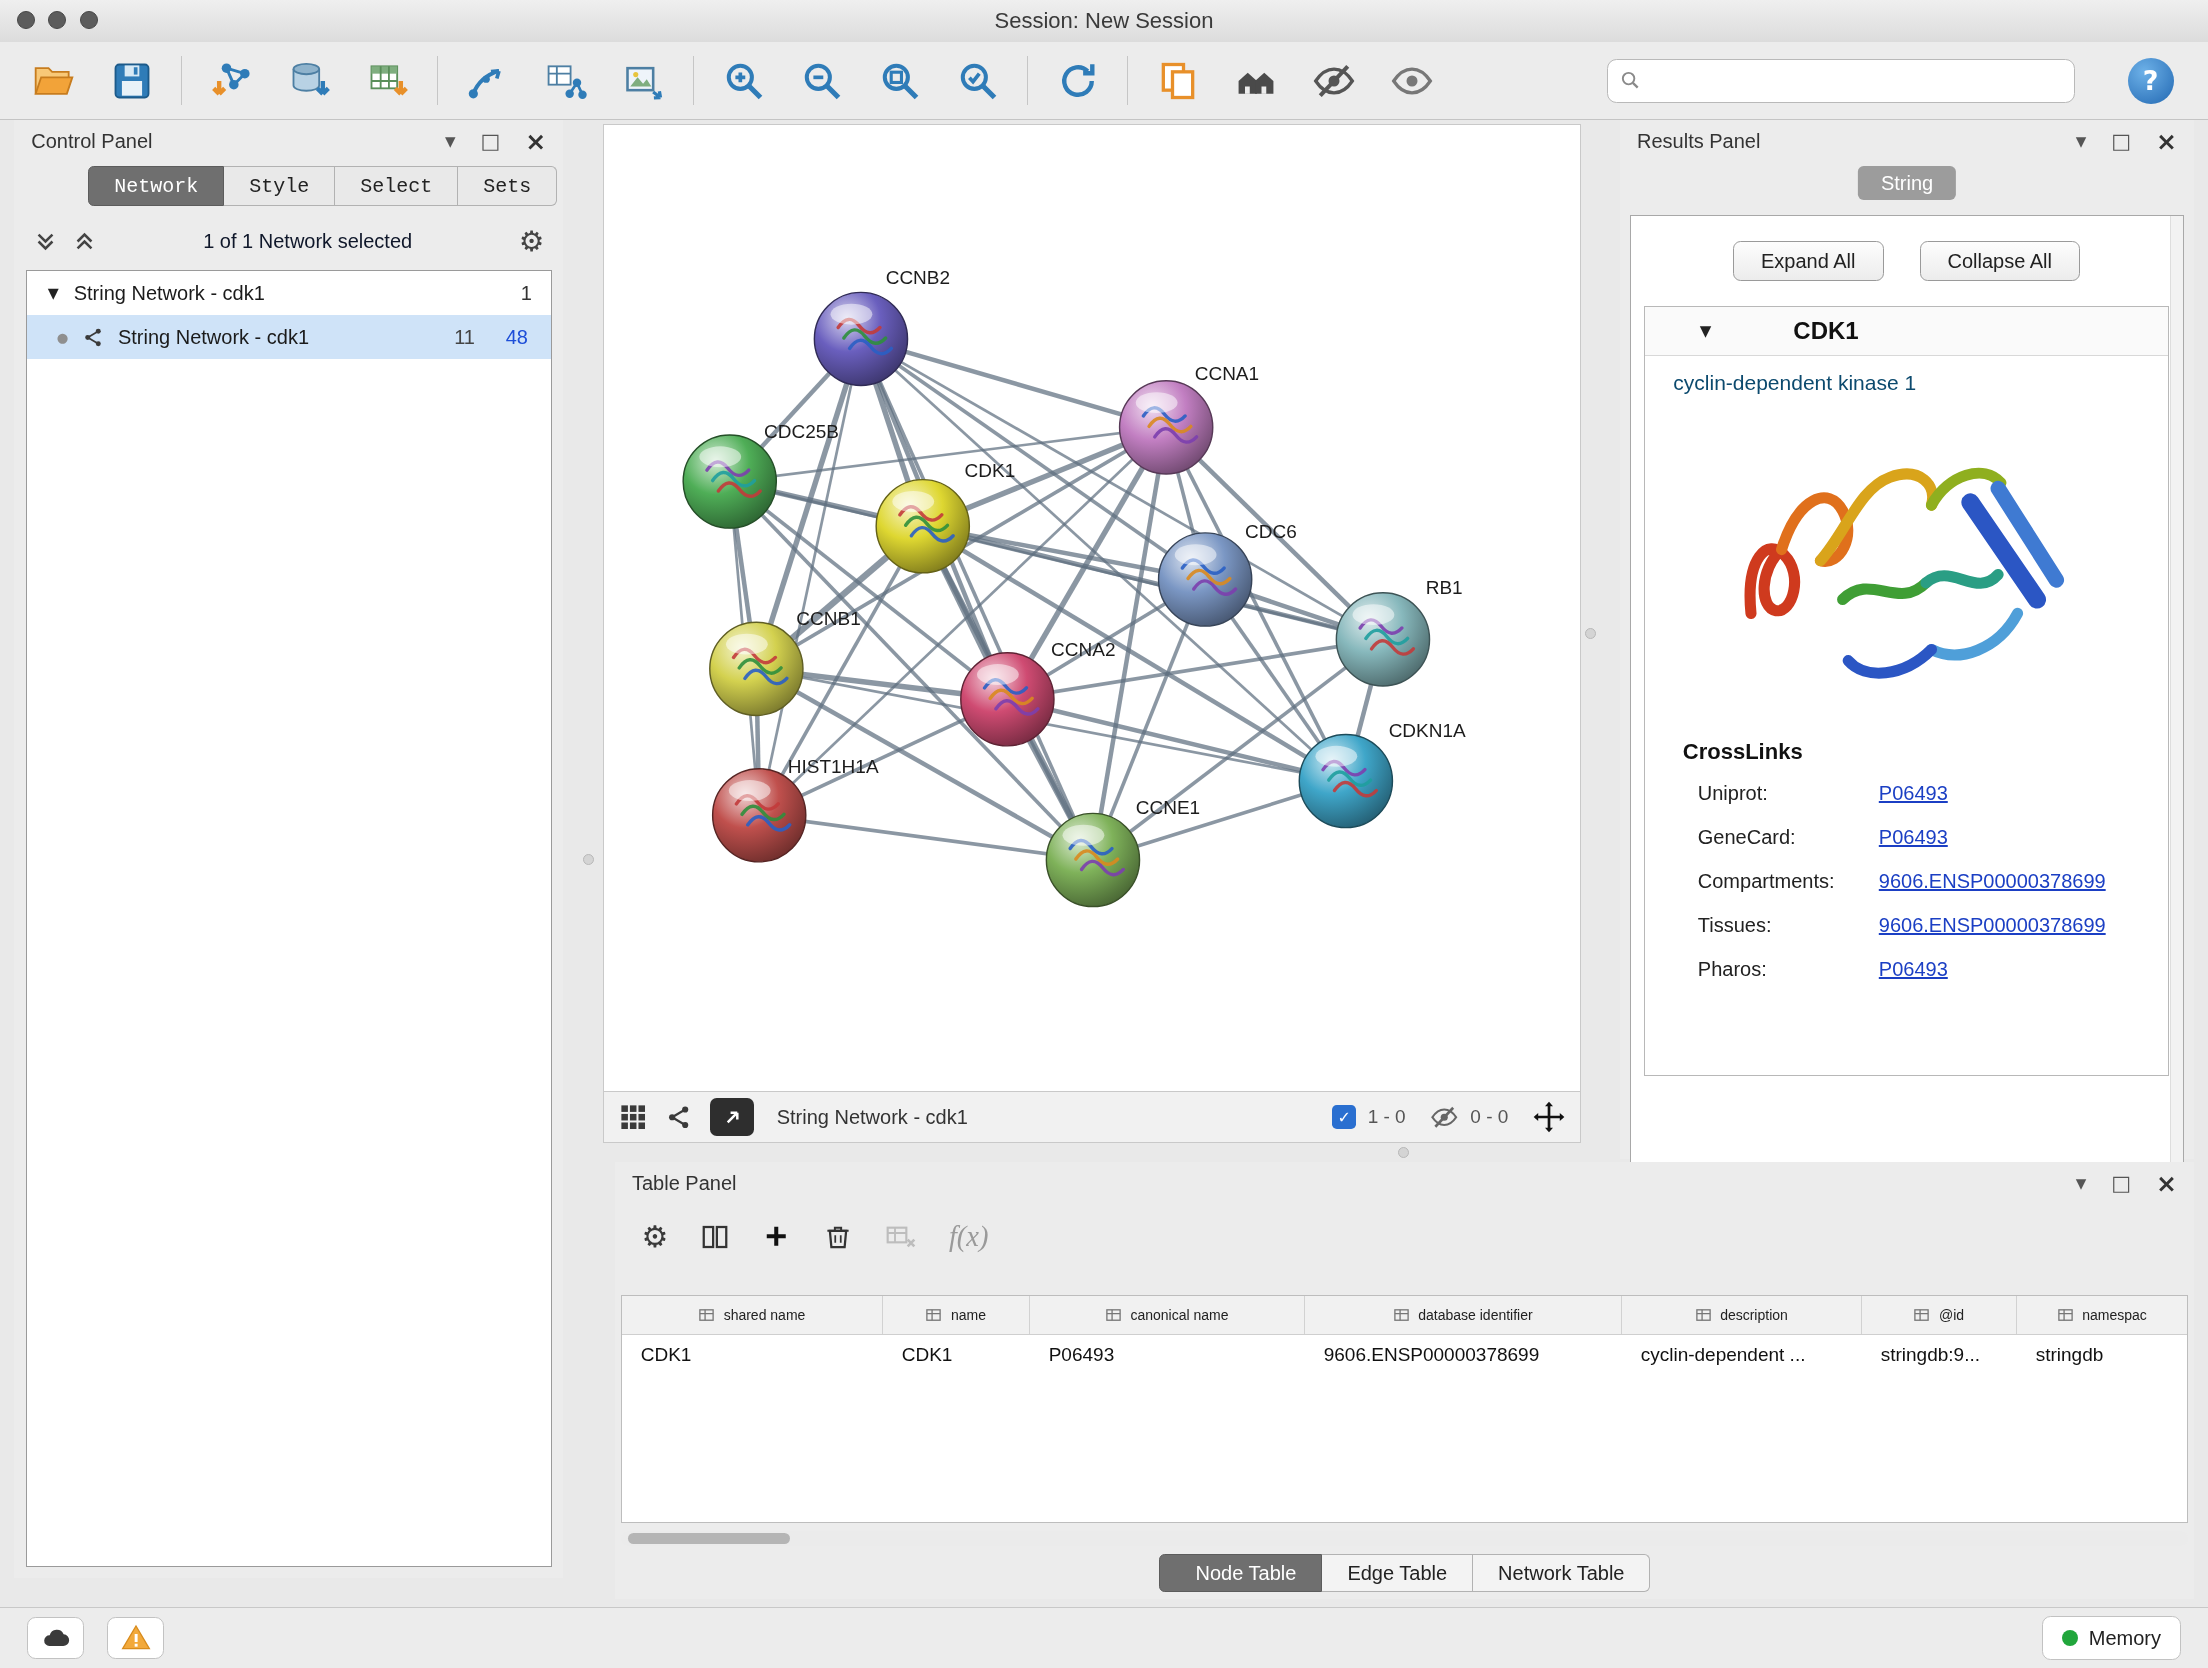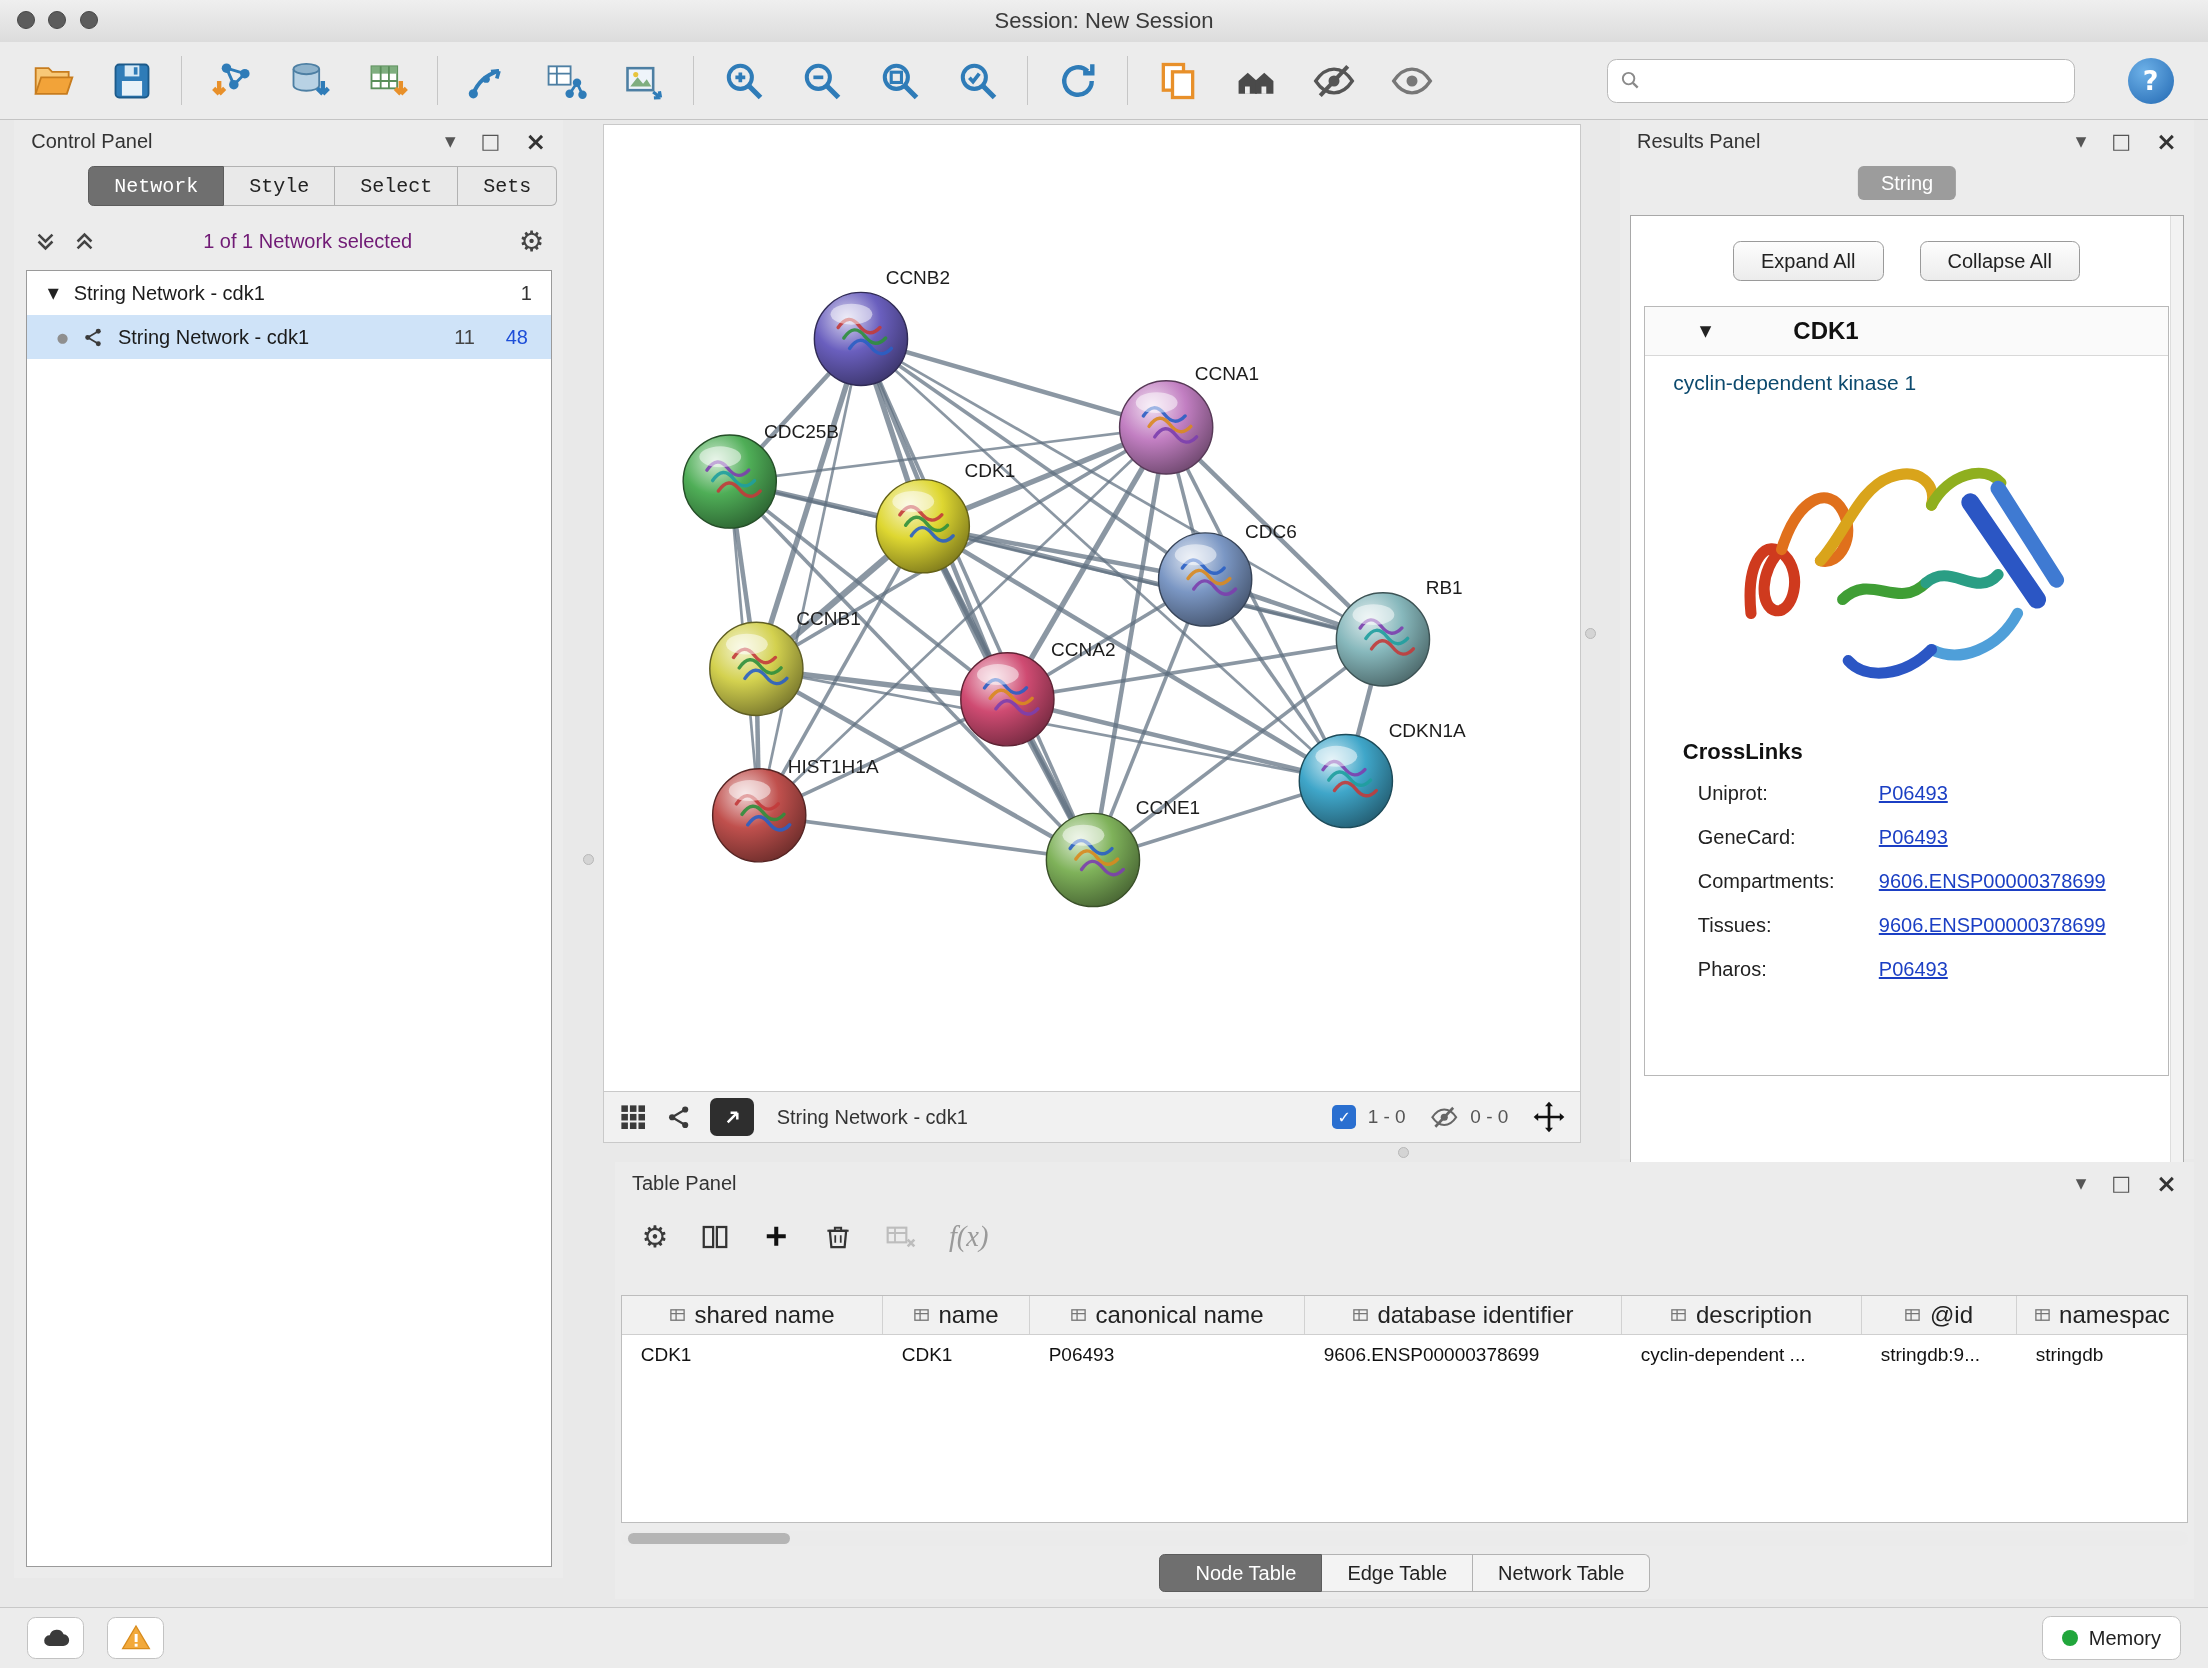--- a/index.html
+++ b/index.html
@@ -29,21 +29,21 @@
   .header-icons .close{font-weight:bold;color:#333;font-size:25px;}
 
   
   #control-panel{left:14.3px;top:120px;width:549px;height:1458px;}
   .cp-tabs{position:absolute;left:74px;top:46px;display:flex;font-family:Liberation Mono, monospace;}
   .cp-tab{padding:7.6px 25px;font-size:20px;color:#222;background:#e9e9e9;border:1px solid #b2b2b2;border-left:none;}
   .cp-tab:first-child{border-left:1px solid #b2b2b2;border-radius:5.7px 0 0 5.7px;}
   .cp-tab:last-child{border-radius:0 5.7px 5.7px 0;}
   .cp-tab.sel{background:#6f6f6f;color:#fff;border-color:#5c5c5c;}
   .cp-sub{position:absolute;left:0;top:97px;width:100%;height:48px;display:flex;align-items:center;padding:0 19px;box-sizing:border-box;gap:13.3px;}
-  .cp-status{flex:1;text-align:center;font-size:20px;color:#701a75;}
+  .cp-status{flex:1;text-align:center;font-size:20px;color:#0f172a;}
   .cp-gear{font-size:28.5px;color:#444;}
   .cp-tree{position:absolute;left:11.4px;right:11.4px;top:150px;bottom:11.4px;background:#fff;border:1px solid #9a9a9a;}
   .tree-row{height:44px;display:flex;align-items:center;font-size:20px;color:#1b1b1b;position:relative;}
   .tree-row.root{padding-left:21px;gap:15px;}
   .tree-row.root .count{position:absolute;right:19px;color:#333;}
   .tree-arrow{font-size:14.3px;color:#222;}
   .tree-row.child{background:#cfe3f8;padding-left:30px;gap:13.3px;}
   .tree-bullet{color:#8f8f8f;font-size:13.3px;}
   .tree-row.child .n-nodes{position:absolute;right:76px;color:#444;}
   .tree-row.child .n-edges{position:absolute;right:23px;color:#1d4ed8;}
@@ -76,21 +76,21 @@
   .xrow .xv{color:#1b3fc4;text-decoration:underline;}
   .rp-scroll{position:absolute;right:0;top:0;width:11.4px;height:100%;background:#f2f2f2;border-left:1px solid #ddd;}
 
   
   #table-panel{left:615px;top:1162px;width:1579px;height:437px;}
   .tp-toolbar{position:absolute;left:9.5px;top:44px;height:61px;display:flex;align-items:center;gap:32px;padding-left:17px;}
   .tp-gear{font-size:30px;color:#3a3a3a;}
   .fx{font-family:"Liberation Serif",serif;font-style:italic;font-size:28.5px;color:#9a9a9a;}
   .tp-table{position:absolute;left:5.7px;top:133px;width:1567px;height:228px;background:#fff;border:1px solid #bdbdbd;box-sizing:border-box;overflow:hidden;}
   .thead{display:flex;height:38px;background:#f1f1f1;border-bottom:1px solid #cfcfcf;}
-  .th{display:flex;align-items:center;justify-content:center;gap:8.6px;font-size:24px;color:#222;border-right:1px solid #d2d2d2;box-sizing:border-box;}
+  .th{display:flex;align-items:center;justify-content:center;gap:8.6px;font-size:14px;color:#222;border-right:1px solid #d2d2d2;box-sizing:border-box;}
   .c0{width:261px}.c1{width:147px}.c2{width:275px}.c3{width:317px}.c4{width:240px}.c5{width:155px}.c6{flex:1;border-right:none!important;}
   .trow{display:flex;height:40px;align-items:center;font-size:19px;color:#111;}
   .td{padding-left:19px;box-sizing:border-box;border-right:1px solid transparent;white-space:nowrap;overflow:hidden;}
   .tp-hscroll{position:absolute;left:5.7px;top:369px;width:1567px;height:15px;background:#ebebeb;border-radius:7.6px;}
   .tp-hthumb{position:absolute;left:7.6px;top:1.9px;width:162px;height:11.4px;background:#b5b5b5;border-radius:5.7px;}
   .tp-tabs{position:absolute;left:0;right:0;top:392px;display:flex;justify-content:center;}
   .tp-tab{padding:6.7px 25px;font-size:20px;border:1px solid #b2b2b2;border-left:none;background:#f3f3f3;color:#222;}
   .tp-tab:first-child{border-left:1px solid #b2b2b2;border-radius:5.7px 0 0 5.7px;padding-left:36px;}
   .tp-tab:last-child{border-radius:0 5.7px 5.7px 0;}
   .tp-tab.sel{background:#6f6f6f;color:#fff;border-color:#5c5c5c;}

